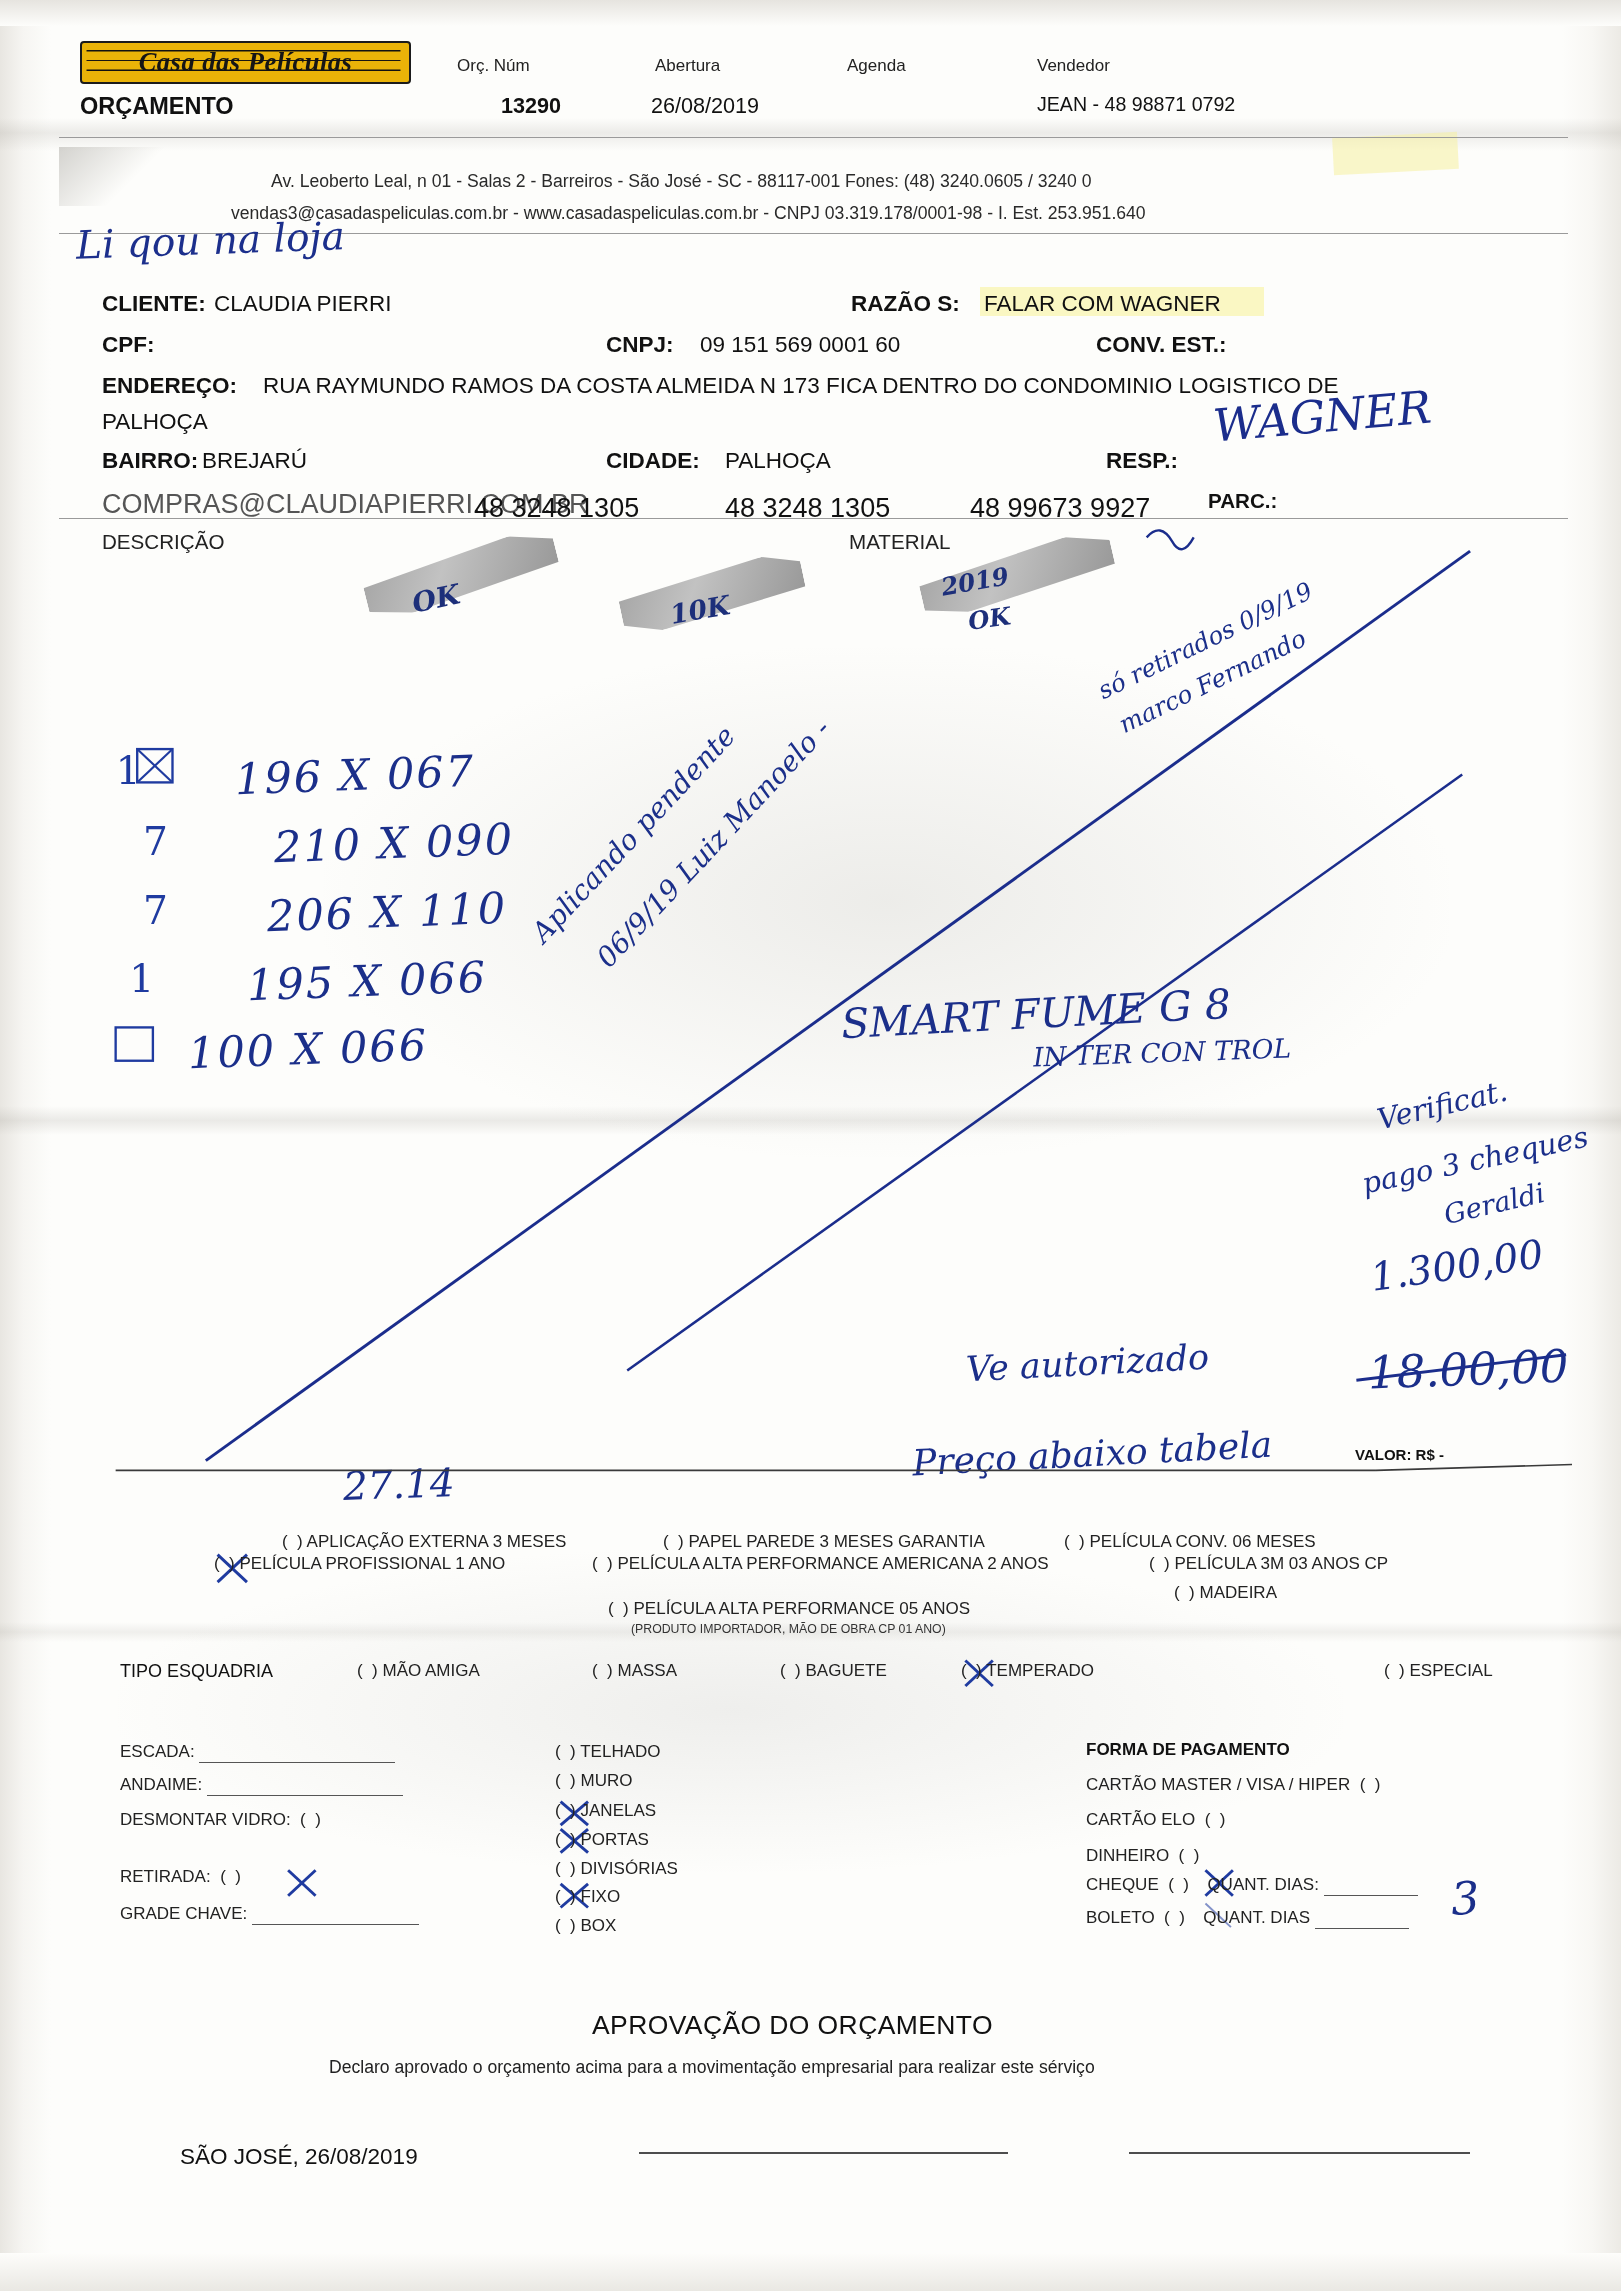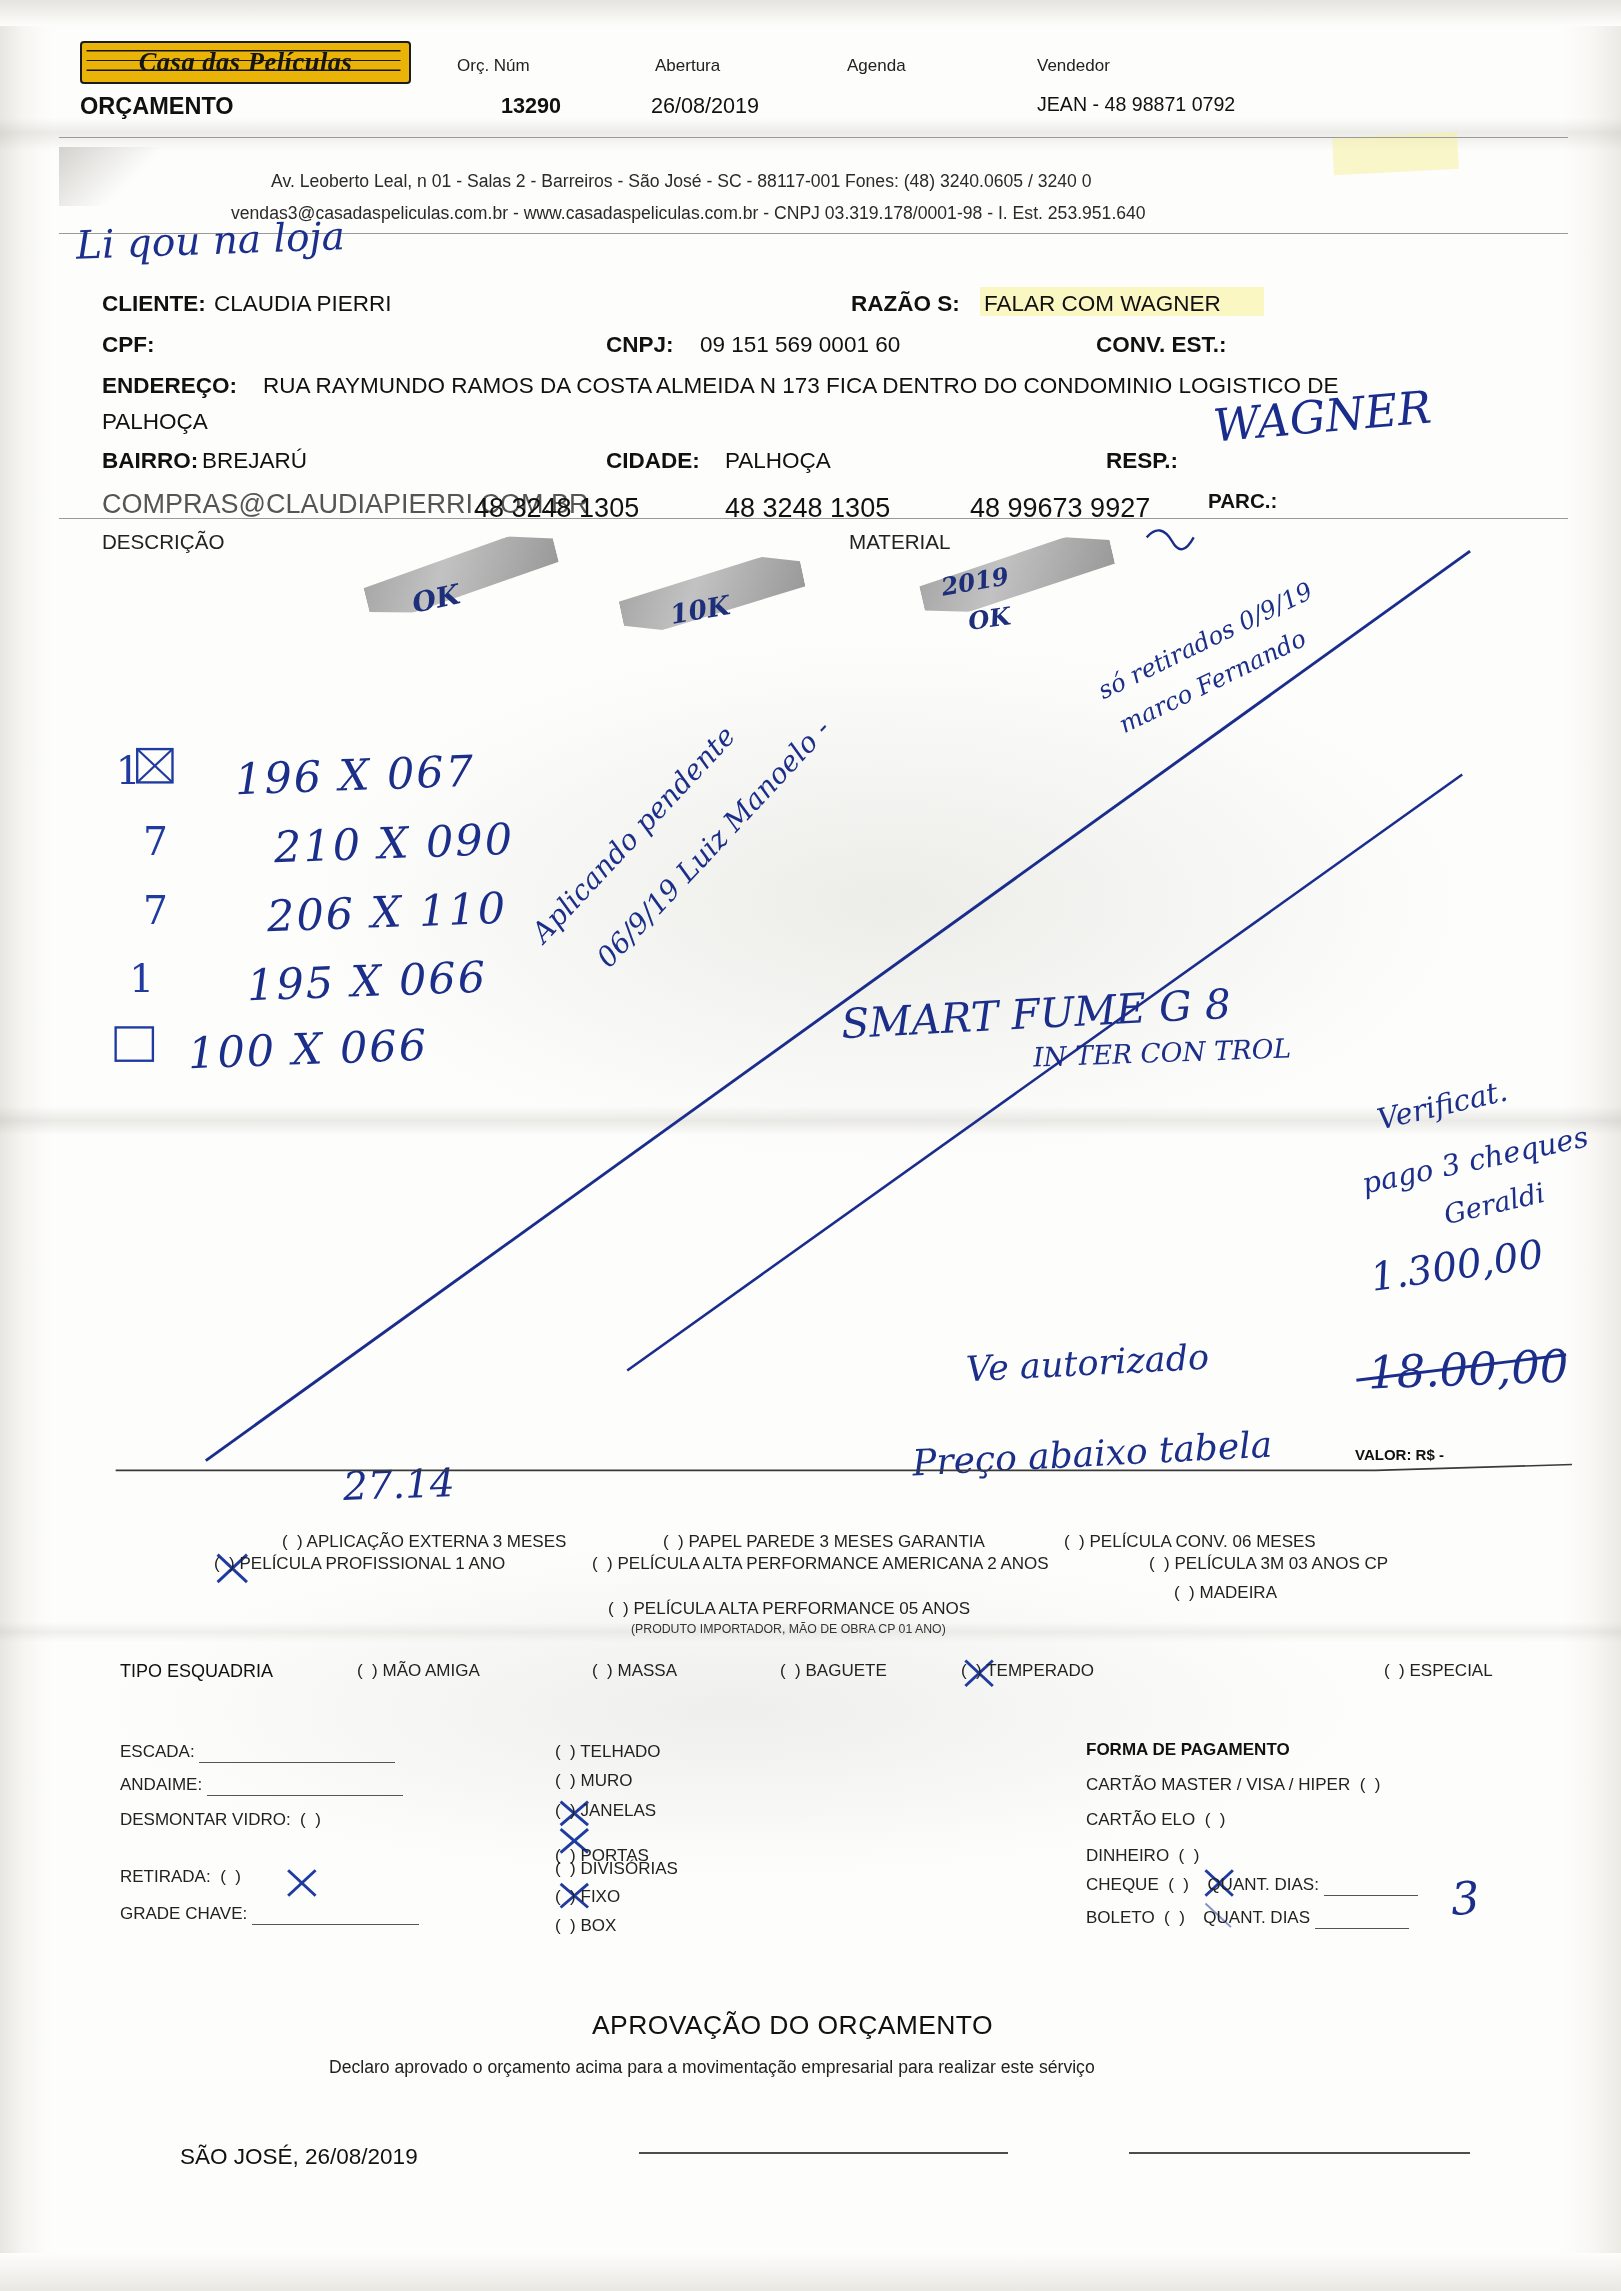--- a/index.html
+++ b/index.html
@@ -414,21 +414,21 @@
     <span>TELHADO</span>
   </div>
   <div class="t opt" style="left:555px; top:1772px;">
     <span>(&nbsp;&nbsp;)</span>
     <span>MURO</span>
   </div>
   <div class="t opt" style="left:555px; top:1802px;">
     <span>(&nbsp;&nbsp;)</span>
     <span>JANELAS</span>
   </div>
-  <div class="t opt" style="left:555px; top:1831px;margin-top:16px;">
+  <div class="t opt" style="left:555px; top:1831px;">
     <span>(&nbsp;&nbsp;)</span>
     <span>PORTAS</span>
   </div>
   <div class="t opt" style="left:555px; top:1860px;">
     <span>(&nbsp;&nbsp;)</span>
     <span>DIVISÓRIAS</span>
   </div>
   <div class="t opt" style="left:555px; top:1888px;">
     <span>(&nbsp;&nbsp;)</span>
     <span>FIXO</span>

